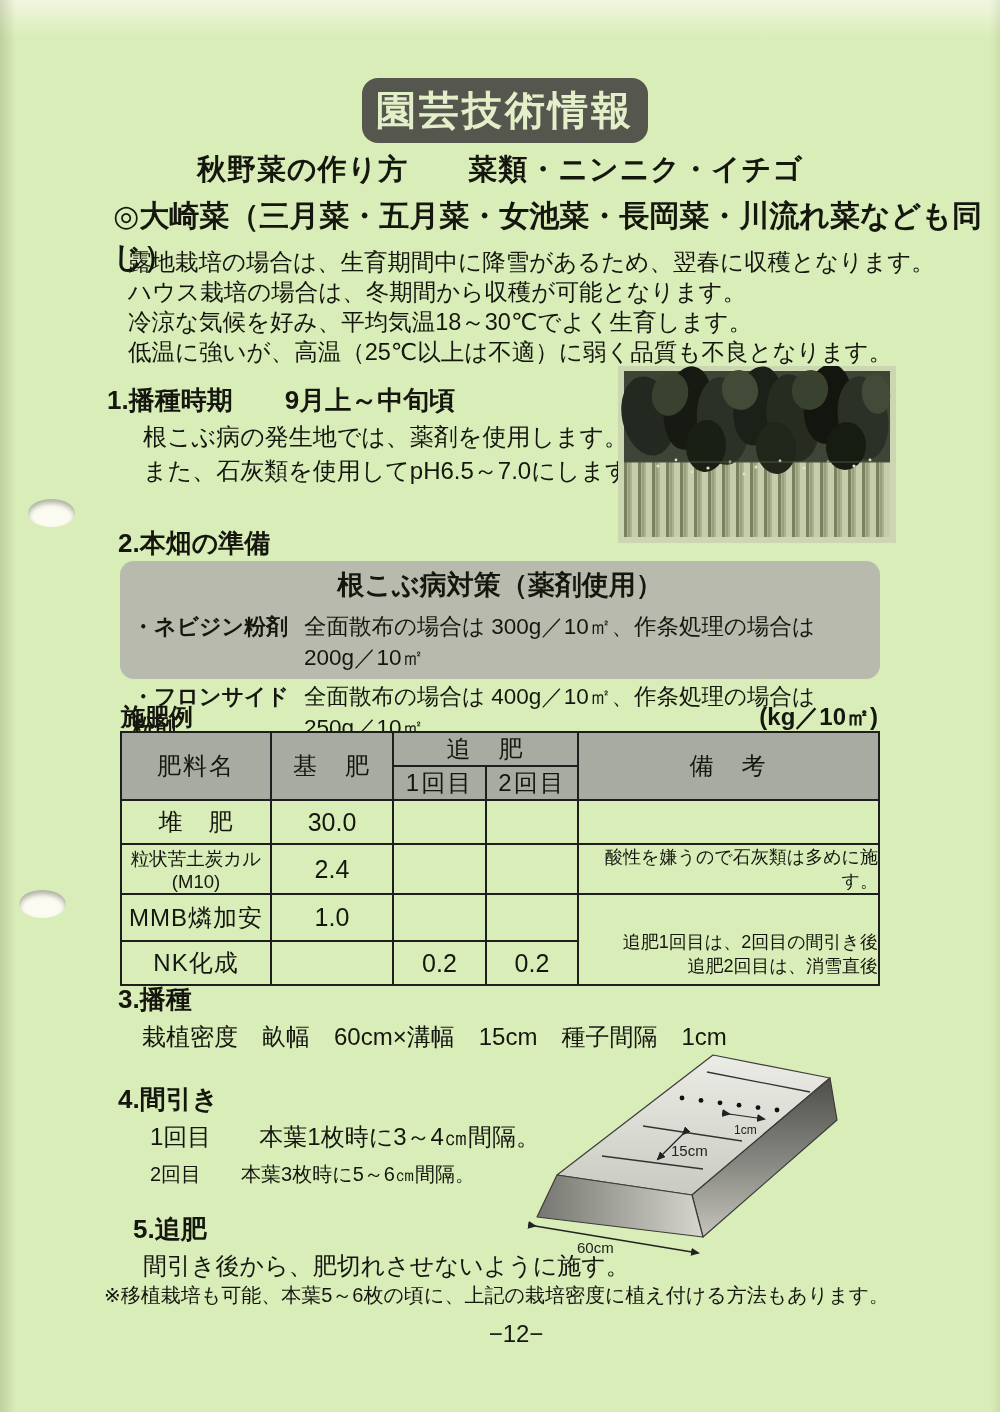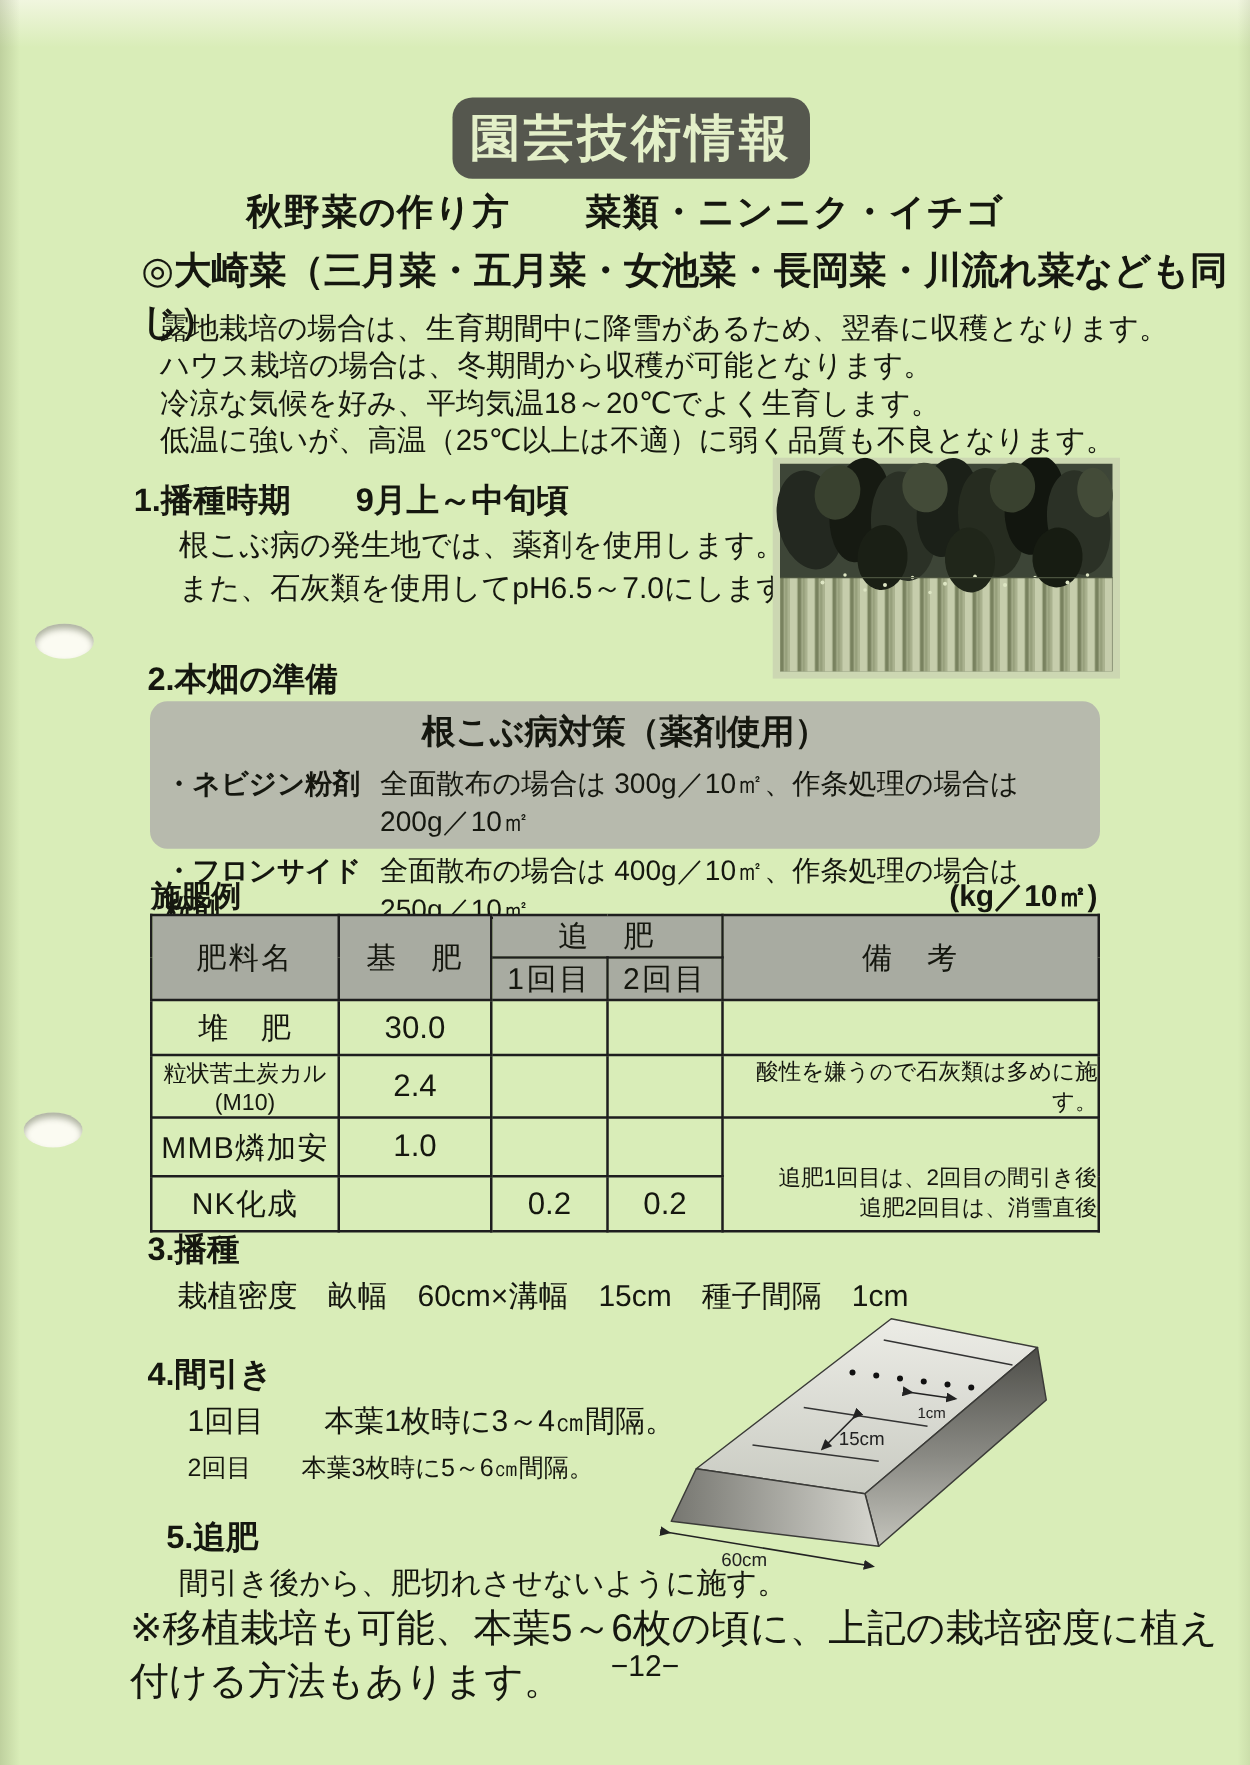--- a/index.html
+++ b/index.html
@@ -60,42 +60,42 @@
   tr.r0{height:44px;}tr.r1{height:47px;}tr.r2{height:47px;}tr.r3{height:44px;}
 
   .sec3-title{left:118px;top:982px;}
   .sec3-line{left:142px;top:1021px;font-size:24px;}
   .sec4-title{left:118px;top:1082px;}
   .sec4-l1{left:150px;top:1121px;font-size:24px;}
   .sec4-l2{left:150px;top:1161px;font-size:20px;}
   .diagram{left:520px;top:1040px;width:420px;height:230px;}
   .sec5-title{left:118px;top:1212px;margin-left:15px;}
   .sec5-line{left:143px;top:1250px;font-size:24px;}
-  .note{left:104px;top:1282px;font-size:31px;}
+  .note{left:104px;top:1282px;font-size:20px;}
   .pagenum{left:16px;top:1320px;width:100%;text-align:center;font-size:24px;}
 </style>
 </head>
 <body>
 
 <div class="page">
 
   <div class="abs top-light"></div>
   <div class="abs left-shade"></div>
   <div class="abs right-shade"></div>
   <div class="abs hole hole1"></div>
   <div class="abs hole hole2"></div>
 
   <div class="abs badge">園芸技術情報</div>
   <div class="abs heading">◎大崎菜（三月菜・五月菜・女池菜・長岡菜・川流れ菜なども同じ）</div>
   <div class="abs subtitle">秋野菜の作り方　　菜類・ニンニク・イチゴ</div>
 
   <div class="abs intro">
     <div>露地栽培の場合は、生育期間中に降雪があるため、翌春に収穫となります。</div>
     <div>ハウス栽培の場合は、冬期間から収穫が可能となります。</div>
-    <div>冷涼な気候を好み、平均気温18～20℃でよく生育します。</div>
+    <div>冷涼な気候を好み、平均気温18～30℃でよく生育します。</div>
     <div>低温に強いが、高温（25℃以上は不適）に弱く品質も不良となります。</div>
   </div>
 
   <div class="abs sec-title sec1-title">1.播種時期　　9月上～中旬頃</div>
   <div class="abs sec1-body">
     <div>根こぶ病の発生地では、薬剤を使用します。</div>
     <div>また、石灰類を使用してpH6.5～7.0にします。</div>
   </div>
 
   <svg class="abs photo" viewBox="0 0 278 177" xmlns="http://www.w3.org/2000/svg">

